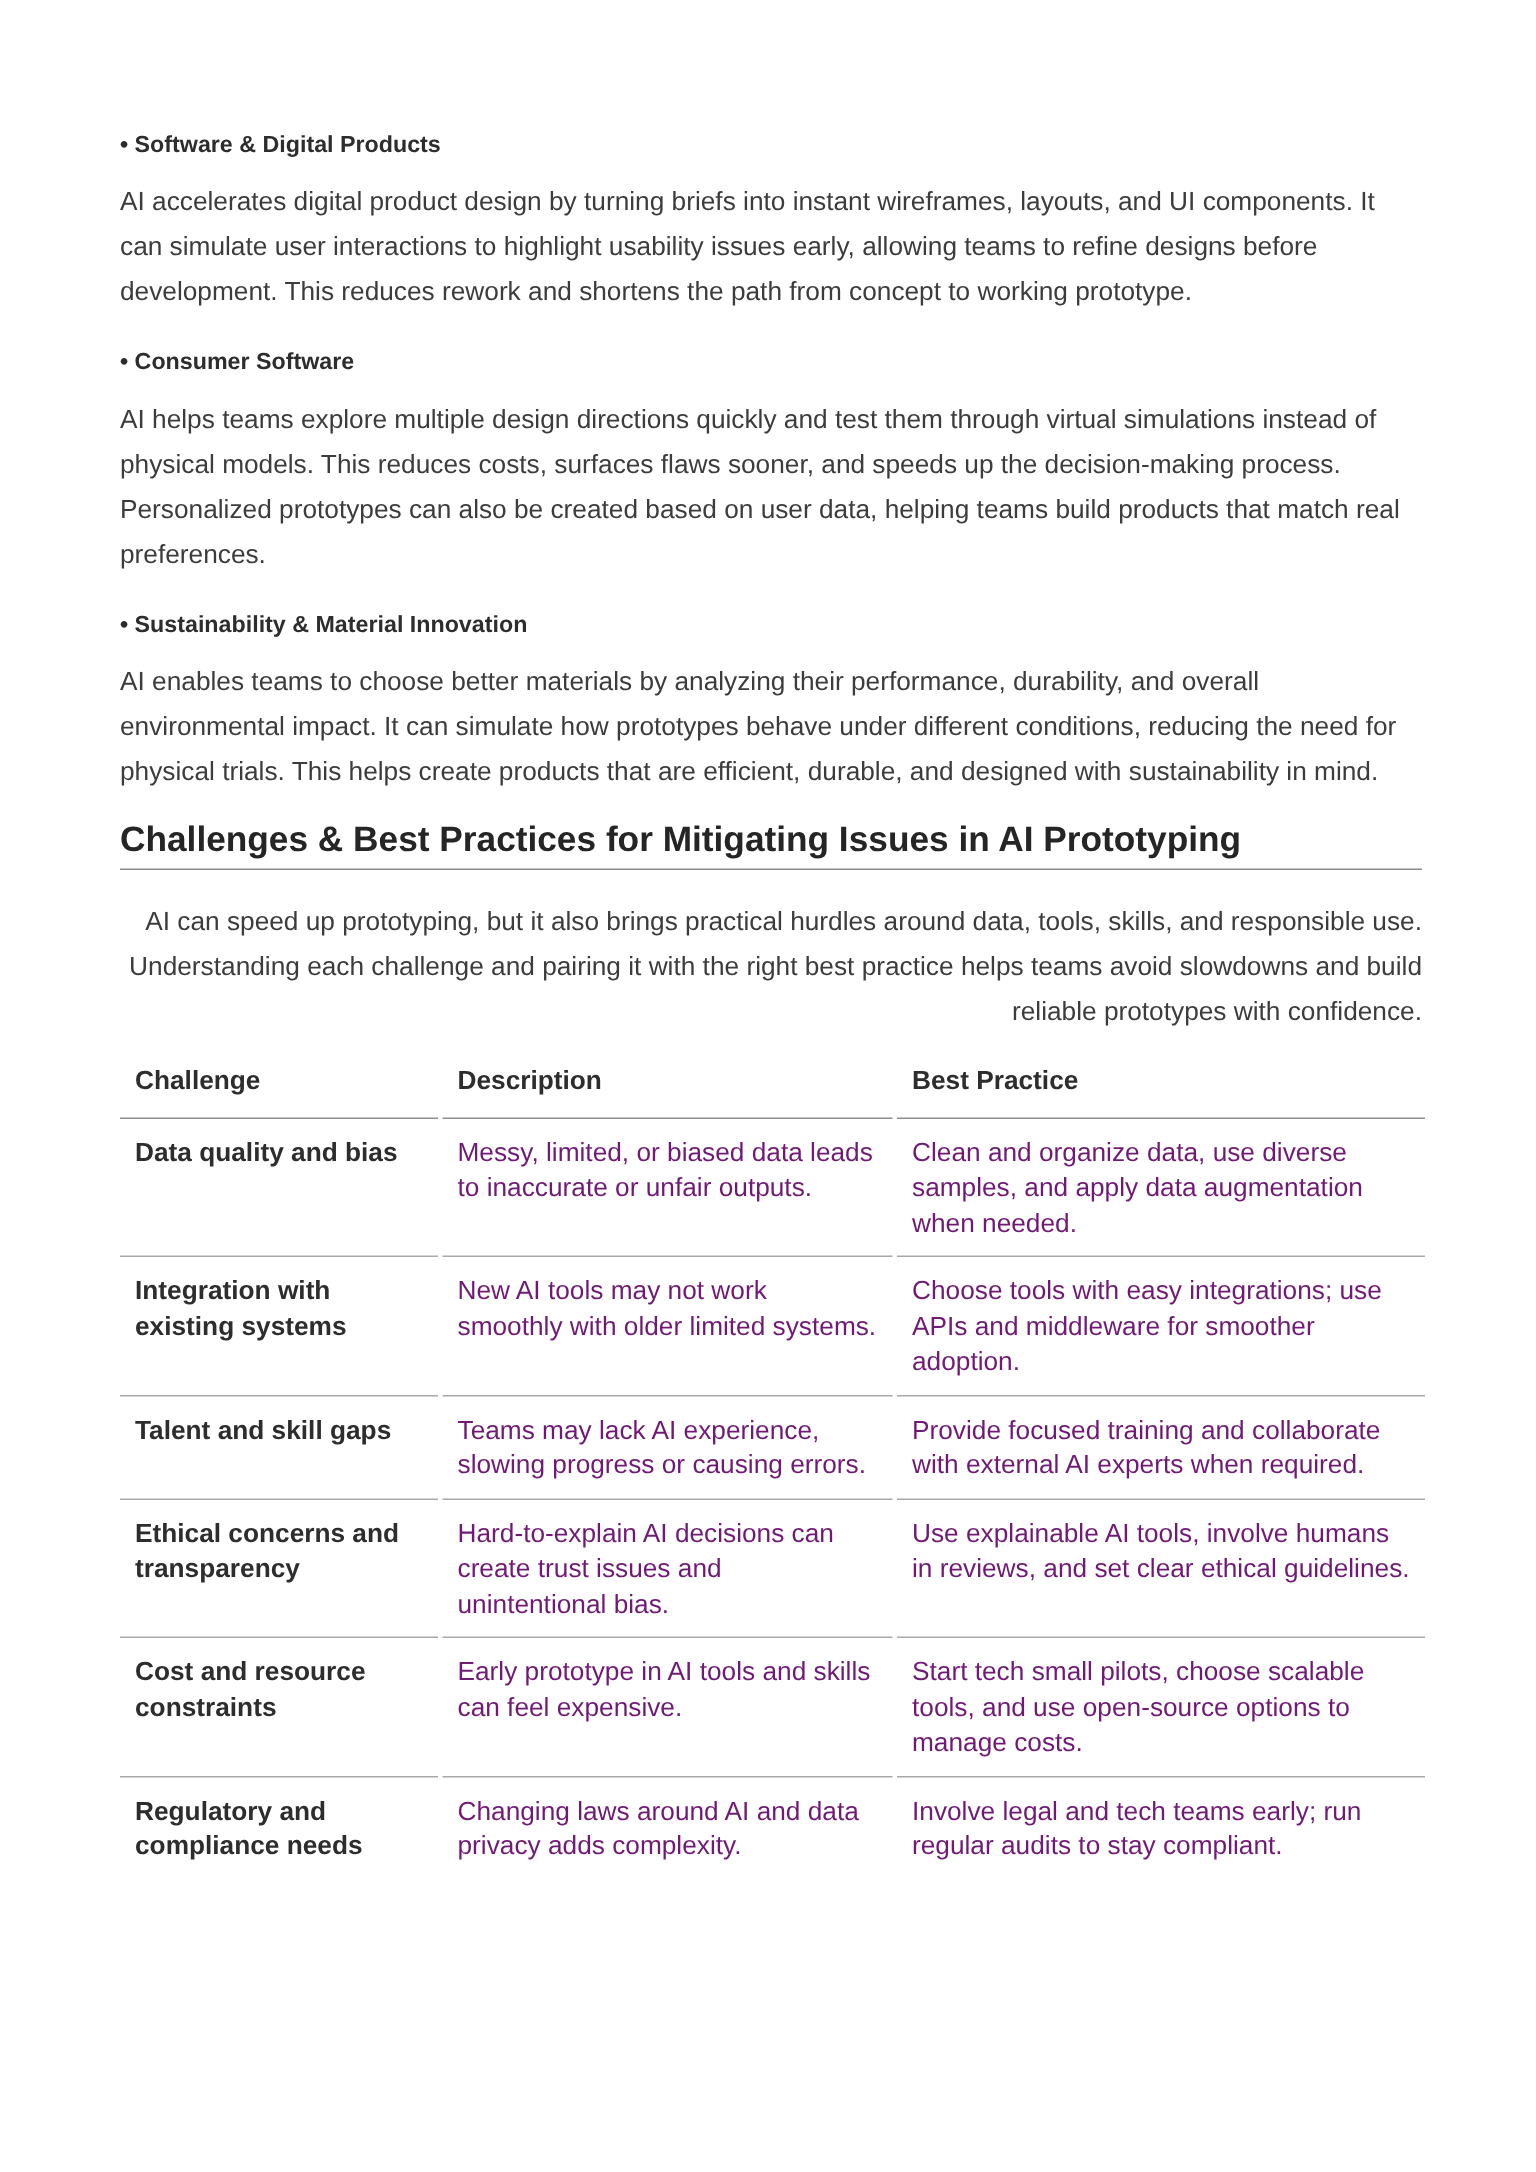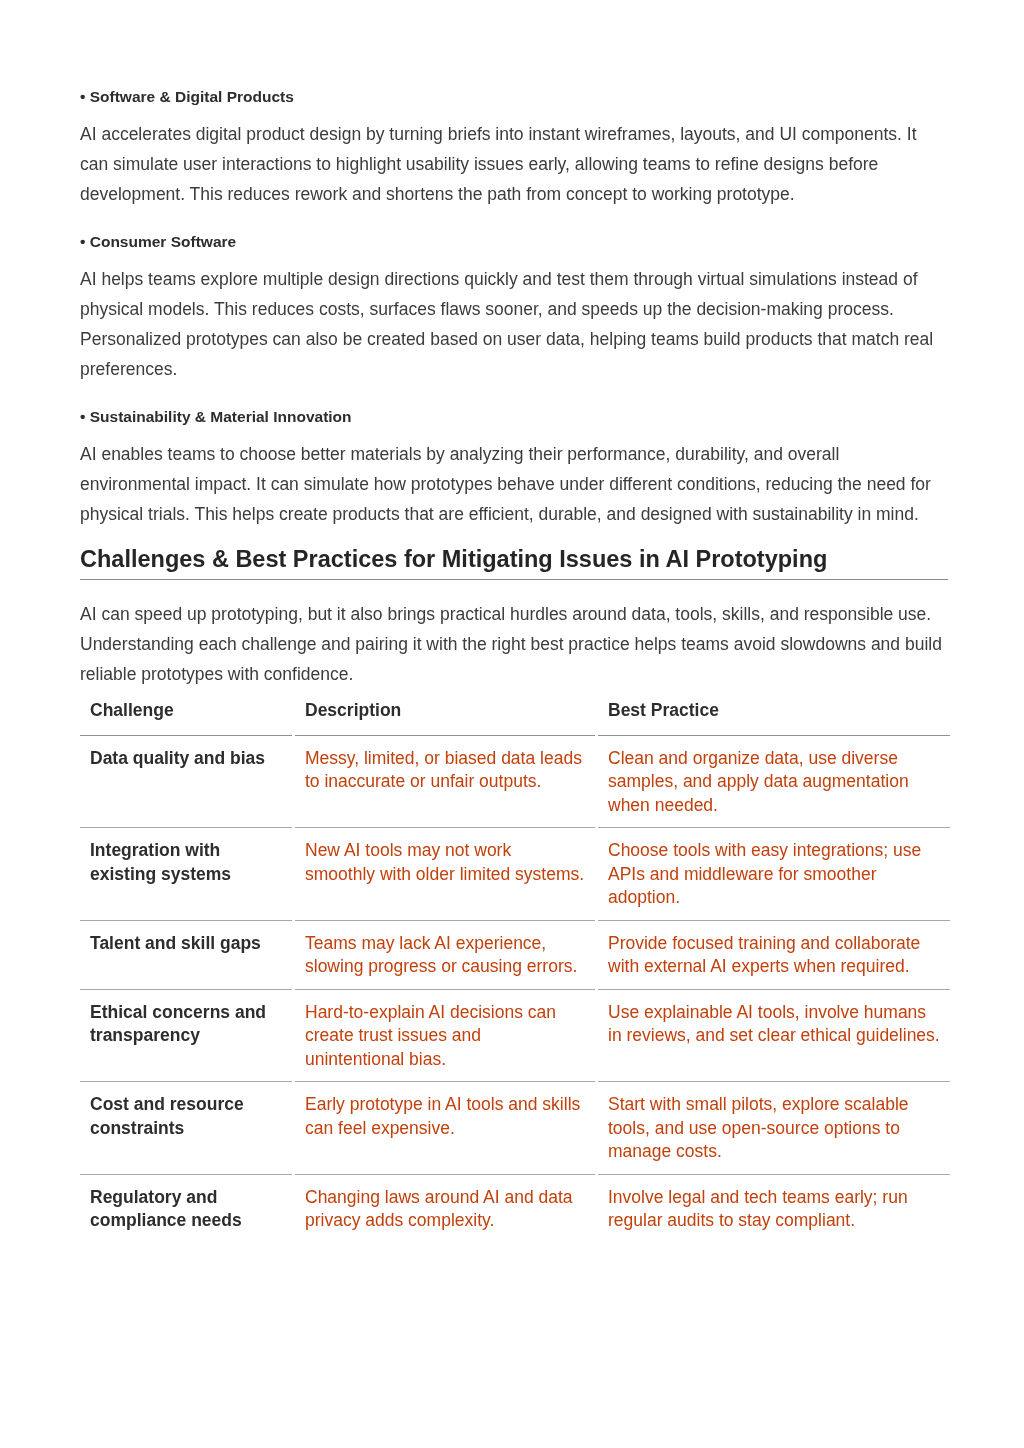--- a/index.html
+++ b/index.html
@@ -34,23 +34,23 @@
   }
   .main-heading {
     font-size: 23.5px;
     font-weight: bold;
     color: #252525;
     line-height: 28px;
     margin-top: 16px;
     padding-bottom: 6px;
     border-bottom: 1px solid #8a8a8a;
   }
-  .intro { margin-top: 19px; }
+  .intro { margin-top: 19px; text-align: right; }
   table.challenges {
-    margin-top: 4px;
+    margin-top: 14px;
     margin-left: -3px;
     width: 876px;
     border-collapse: separate;
     border-spacing: 3px 0;
     table-layout: fixed;
   }
   col.c-challenge { width: 212px; }
   col.c-description { width: 300px; }
   th {
     text-align: left;
@@ -58,21 +58,21 @@
     font-weight: bold;
     color: #2d2d2d;
     line-height: 23.5px;
     padding: 6px 10px 12px 10px;
     border-bottom: 1px solid #8f8f8f;
     vertical-align: top;
   }
   td {
     font-size: 17.5px;
     line-height: 23.5px;
-    color: #c2410c;
+    color: #701a75;
     padding: 11px 10px 10px 10px;
     border-bottom: 1px solid #a8a8a8;
     vertical-align: top;
   }
   tr.last td { border-bottom: none; }
   td.challenge-cell {
     font-weight: bold;
     color: #2d2d2d;
   }
   .page-footer {
@@ -137,21 +137,21 @@
         <td>Provide focused training and collaborate with external AI experts when required.</td>
       </tr>
       <tr>
         <td class="challenge-cell">Ethical concerns and transparency</td>
         <td>Hard-to-explain AI decisions can create trust issues and unintentional bias.</td>
         <td>Use explainable AI tools, involve humans in reviews, and set clear ethical guidelines.</td>
       </tr>
       <tr>
         <td class="challenge-cell">Cost and resource constraints</td>
         <td>Early prototype in AI tools and skills can feel expensive.</td>
-        <td>Start with small pilots, explore scalable tools, and use open-source options to manage costs.</td>
+        <td>Start tech small pilots, choose scalable tools, and use open-source options to manage costs.</td>
       </tr>
       <tr class="last">
         <td class="challenge-cell">Regulatory and compliance needs</td>
         <td>Changing laws around AI and data privacy adds complexity.</td>
         <td>Involve legal and tech teams early; run regular audits to stay compliant.</td>
       </tr>
     </tbody>
   </table>
 
 </div>

